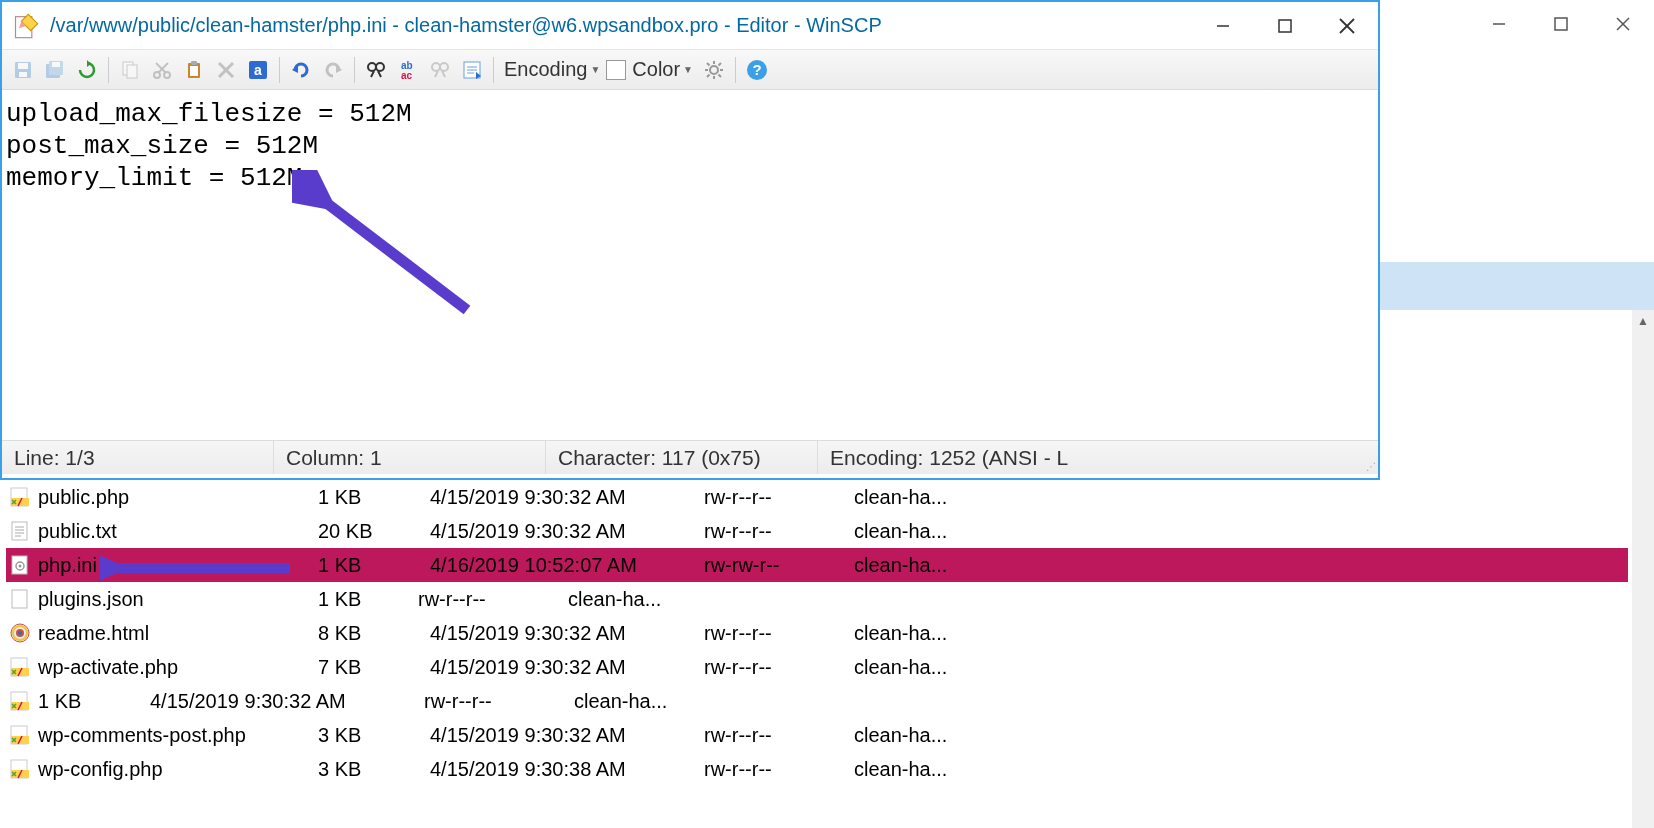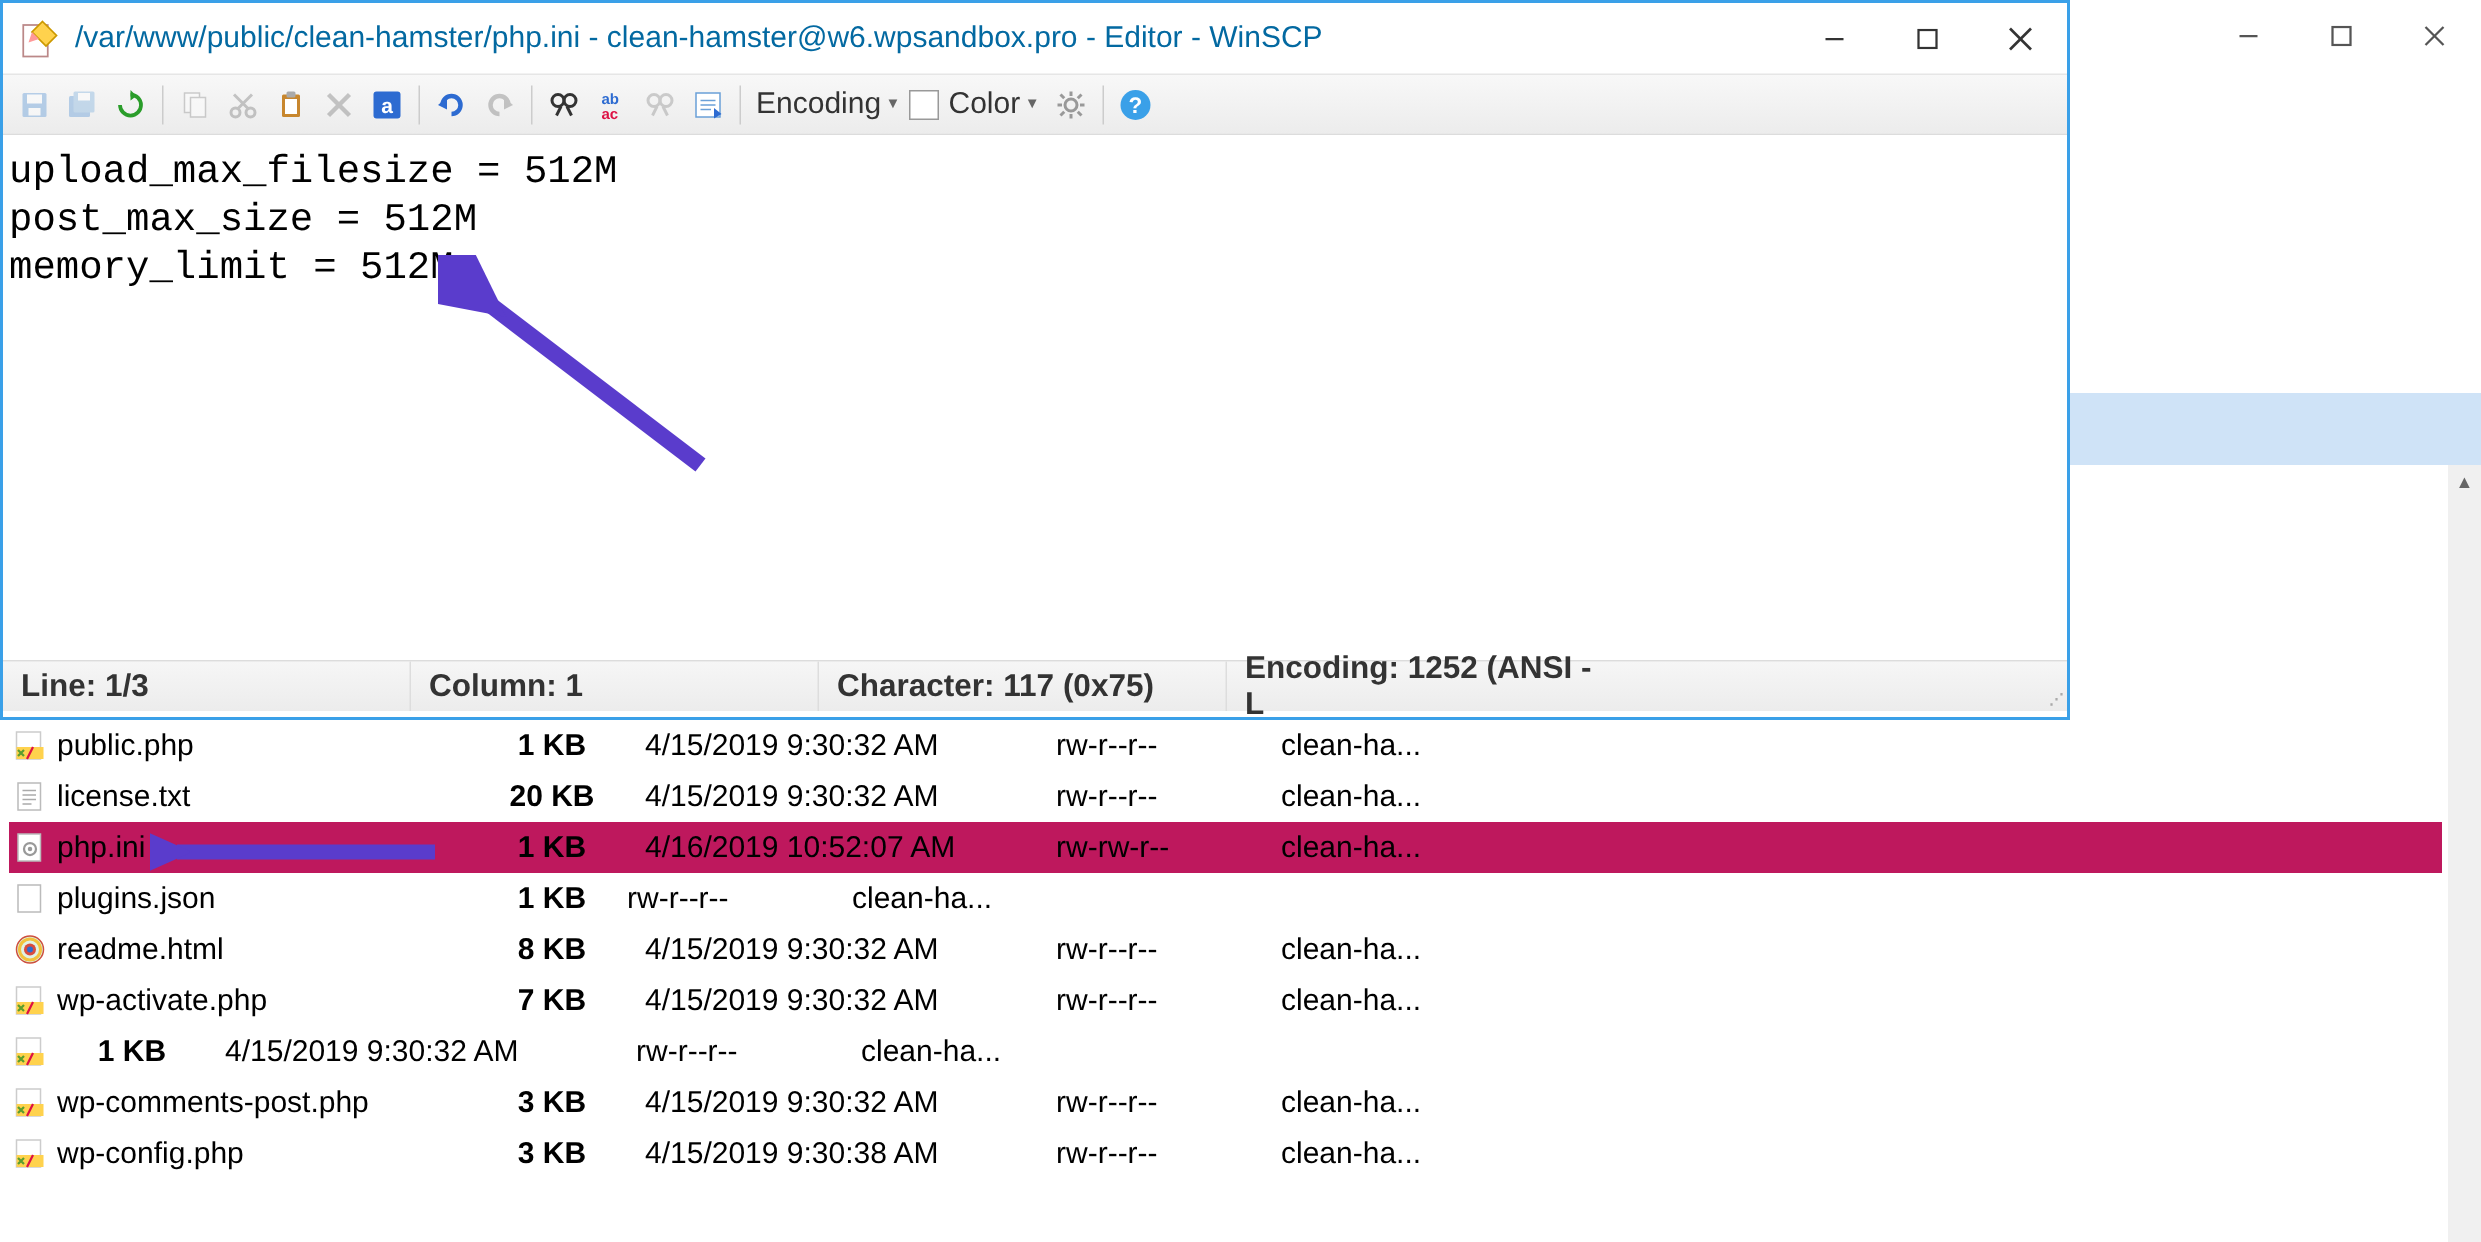--- a/index.html
+++ b/index.html
@@ -70,21 +70,21 @@
 .file-row.selected {
   background: #be185d;
 }
 .file-icon {
   width: 24px; height: 24px;
   margin-right: 6px;
   flex-shrink: 0;
   display:flex;align-items:center;justify-content:center;
 }
 .file-name { width: 280px; flex-shrink:0; }
-.file-size { width: 100px; text-align: center; flex-shrink:0;font-weight:bold; }
+.file-size { width: 100px; text-align: left; flex-shrink:0; }
 .file-date { width: 286px; padding-left: 12px; flex-shrink:0; }
 .file-perm { width: 150px; flex-shrink:0; }
 .file-owner { flex-shrink:0; }
 
 
 .editor-window {
   position: absolute;
   top: 0; left: 0;
   width: 1380px;
   height: 480px;
@@ -170,21 +170,20 @@
 
 
 .editor-status {
   height: 34px;
   background: linear-gradient(#f6f6f6,#ececec);
   border-top: 1px solid #dcdcdc;
   display: flex;
   align-items: center;
   font-size: 21px;
   color: #333;
-  font-weight: bold;
 }
 .status-cell {
   padding: 0 12px;
   border-right: 1px solid #ddd;
   height: 100%;
   display:flex;align-items:center;
 }
 .status-grip {
   margin-left:auto;
   width:20px;height:100%;
@@ -240,21 +239,21 @@
       <div class="file-row">
         <span class="file-icon">
           <svg width="22" height="22">
             <rect x="3" y="2" width="15" height="18" fill="#fff" stroke="#bbb"></rect>
             <line x1="6" y1="7" x2="15" y2="7" stroke="#aaa"></line>
             <line x1="6" y1="10" x2="15" y2="10" stroke="#aaa"></line>
             <line x1="6" y1="13" x2="15" y2="13" stroke="#aaa"></line>
             <line x1="6" y1="16" x2="12" y2="16" stroke="#aaa"></line>
           </svg>
         </span>
-        <span class="file-name">license.txt</span>
+        <span class="file-name">public.txt</span>
         <span class="file-size">20 KB</span>
         <span class="file-date">4/15/2019 9:30:32 AM</span>
         <span class="file-perm">rw-r--r--</span>
         <span class="file-owner">clean-ha...</span>
       </div>
       <div class="file-row selected">
         <span class="file-icon">
           <svg width="22" height="22">
             <rect x="3" y="2" width="15" height="18" fill="#fff" stroke="#bbb"></rect>
             <circle cx="11" cy="12" r="4" fill="none" stroke="#999" stroke-width="1.5"></circle>

